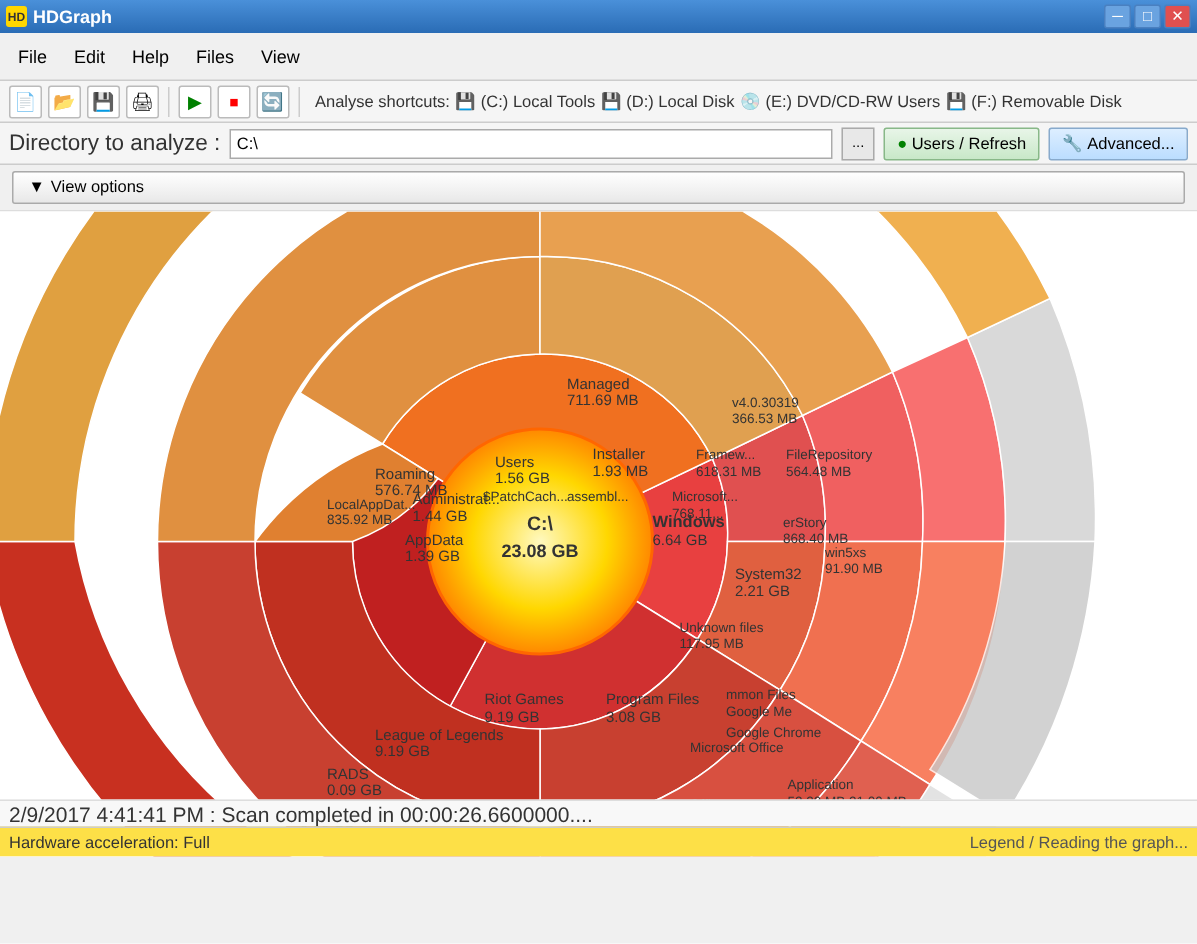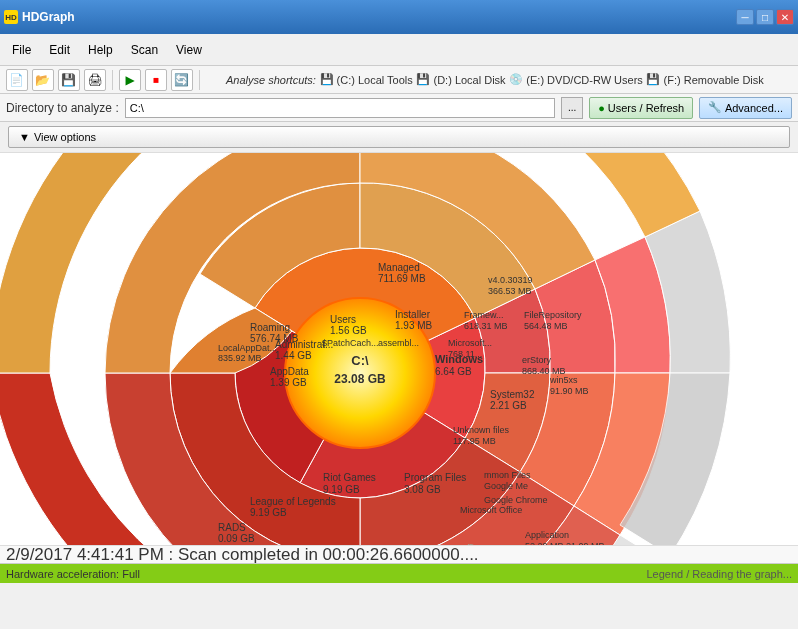--- a/index.html
+++ b/index.html
@@ -2,21 +2,21 @@
 <html><head>
   <meta charset="utf-8">
   <style>
     * { box-sizing: border-box; margin: 0; padding: 0; }
     body { font-family: 'Segoe UI', Tahoma, Arial, sans-serif; font-size: 12px; background: #f0f0f0; width: 798px; height: 629px; overflow: hidden; }
     
     
     .title-bar {
       background: linear-gradient(to bottom, #4a90d9, #2a6cb5);
       color: white;
-      height: 34px;
+      height: 22px;
       display: flex;
       align-items: center;
       justify-content: space-between;
       padding: 0 4px;
       user-select: none;
     }
     .title-bar-left { display: flex; align-items: center; gap: 4px; font-size: 12px; font-weight: bold; }
     .title-bar-icon { width: 14px; height: 14px; background: #ffd700; border-radius: 2px; display: flex; align-items: center; justify-content: center; font-size: 8px; color: #333; }
     .title-bar-controls { display: flex; gap: 2px; }
     .tb-btn { width: 18px; height: 16px; background: #6aa3e0; border: 1px solid #4a80c0; color: white; font-size: 10px; display: flex; align-items: center; justify-content: center; cursor: pointer; border-radius: 2px; }
@@ -39,34 +39,34 @@
       background: #f5f5f5;
       border-bottom: 1px solid #ccc;
       height: 28px;
       display: flex;
       align-items: center;
       padding: 0 6px;
       gap: 4px;
     }
     .tb-icon { width: 22px; height: 22px; border: 1px solid #bbb; background: white; display: flex; align-items: center; justify-content: center; cursor: pointer; border-radius: 2px; font-size: 12px; }
     .tb-sep { width: 1px; height: 20px; background: #ccc; margin: 0 2px; }
-    .shortcut-label { font-size: 11px; color: #333; margin-left: 20px; font-style: italic; }
+    .shortcut-label { font-size: 11px; color: #333; margin-left: 4px; }
     .shortcut-link { font-size: 11px; color: #333; cursor: pointer; display: flex; align-items: center; gap: 3px; }
     
     
     .dir-bar {
       background: #f5f5f5;
       border-bottom: 1px solid #ccc;
       height: 28px;
       display: flex;
       align-items: center;
       padding: 0 6px;
       gap: 6px;
     }
-    .dir-label { font-size: 12px; color: #333; }
+    .dir-label { font-size: 15px; color: #333; }
     .dir-input { flex: 1; height: 20px; border: 1px solid #aaa; background: white; padding: 0 4px; font-size: 11px; }
     .dir-browse { width: 22px; height: 22px; border: 1px solid #aaa; background: #e8e8e8; display: flex; align-items: center; justify-content: center; cursor: pointer; font-size: 10px; }
     .scan-btn {
       height: 22px; padding: 0 8px;
       background: linear-gradient(to bottom, #e8f5e8, #c8e8c8);
       border: 1px solid #88b888;
       cursor: pointer;
       font-size: 11px;
       display: flex; align-items: center; gap: 3px;
       border-radius: 2px;
@@ -109,21 +109,21 @@
     .chart-container {
       position: absolute;
       top: 0; left: 0; right: 0; bottom: 0;
       background: white;
     }
     
     
     .status-bar {
       position: absolute;
       bottom: 0; left: 0; right: 0;
-      background: #84cc16;
+      background: #fde047;
       border-top: 1px solid #ccc;
       height: 20px;
       display: flex;
       align-items: center;
       padding: 0 6px;
       justify-content: space-between;
       font-size: 11px;
       color: #333;
     }
     .hw-accel { font-size: 11px; }
@@ -132,21 +132,21 @@
     
     .timestamp-bar {
       position: absolute;
       bottom: 20px; left: 0; right: 0;
       background: #f8f8f8;
       border-top: 1px solid #ddd;
       height: 18px;
       display: flex;
       align-items: center;
       padding: 0 6px;
-      font-size: 17px;
+      font-size: 14px;
       color: #333;
     }
   </style>
 </head>
 <body>
 
 <div class="title-bar">
   <div class="title-bar-left">
     <div class="title-bar-icon">
       <span>HD</span>
@@ -157,21 +157,21 @@
     <div class="tb-btn">─</div>
     <div class="tb-btn">□</div>
     <div class="tb-btn close">✕</div>
   </div>
 </div>
 
 <div class="menu-bar">
   <span class="menu-item">File</span>
   <span class="menu-item">Edit</span>
   <span class="menu-item">Help</span>
-  <span class="menu-item">Scan</span>
+  <span class="menu-item">Files</span>
   <span class="menu-item">View</span>
 </div>
 
 <div class="toolbar">
   <div class="tb-icon">📄</div>
   <div class="tb-icon">📂</div>
   <div class="tb-icon">💾</div>
   <div class="tb-icon">🖨</div>
   <div class="tb-sep"></div>
   <div class="tb-icon" style="color:green;">▶</div>

